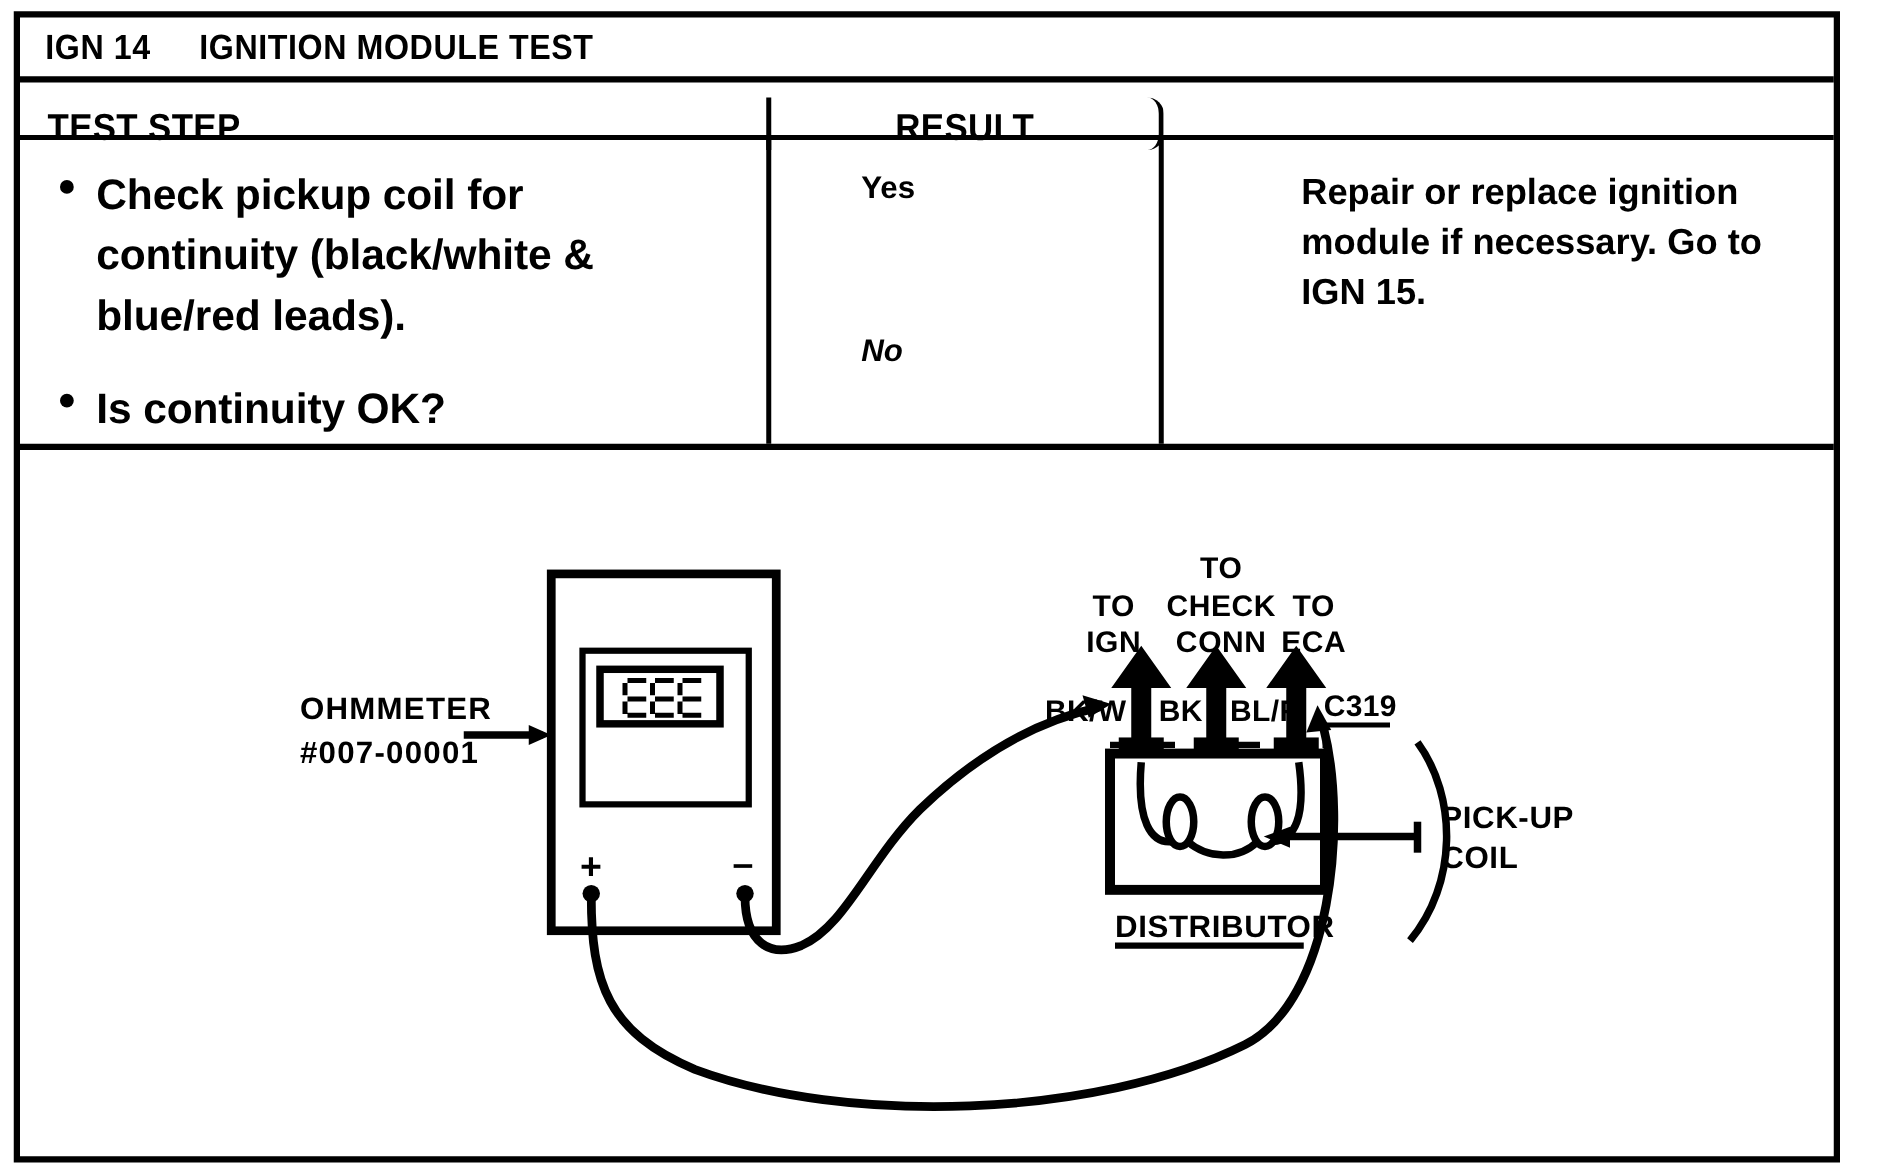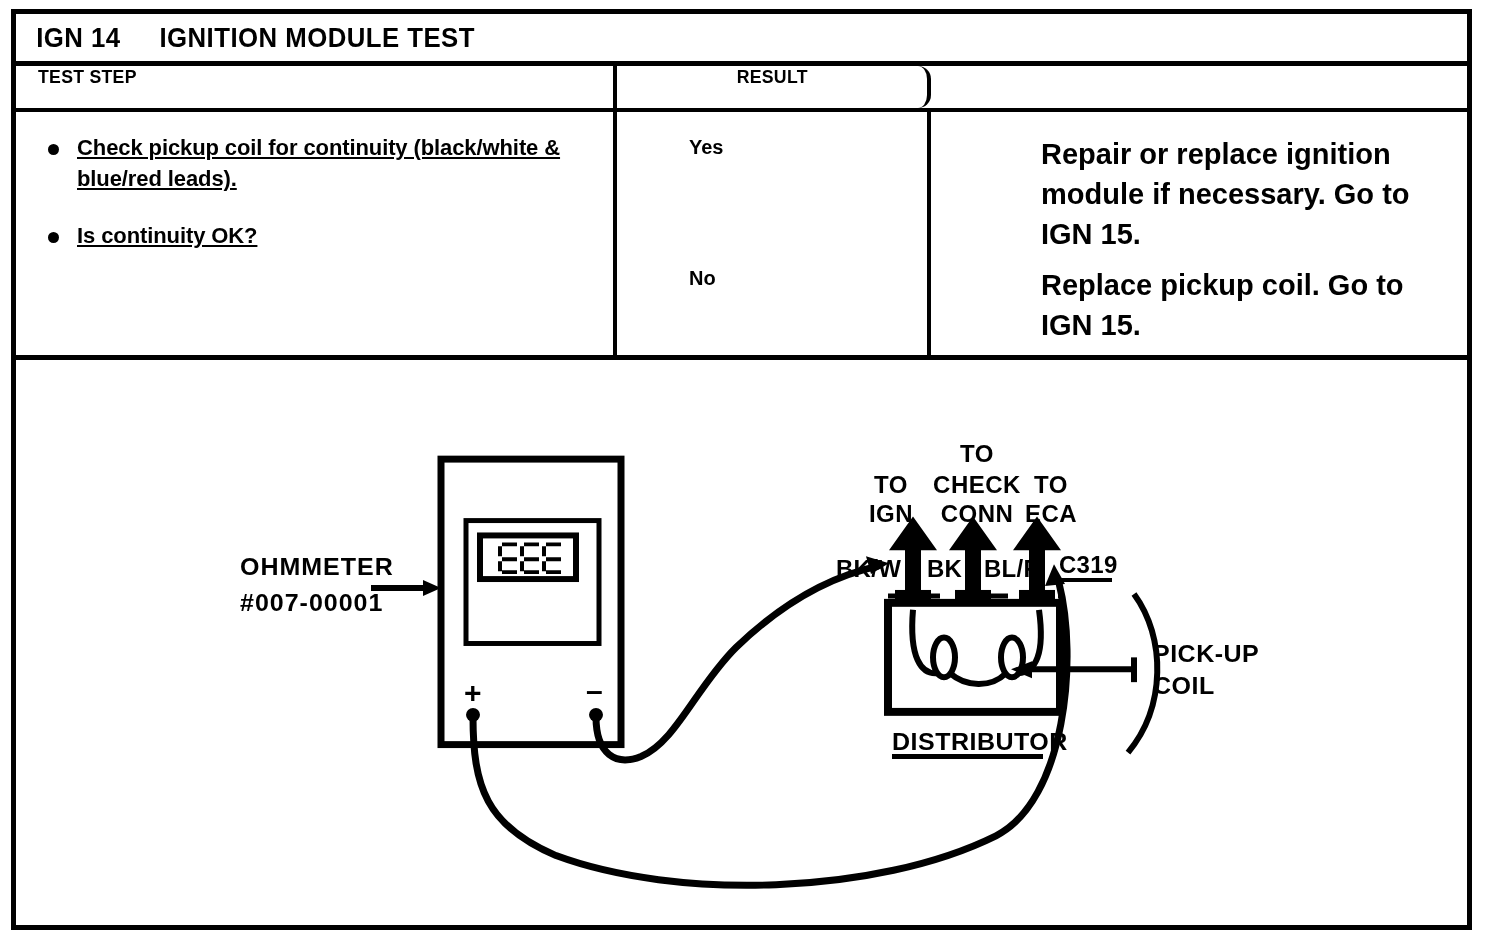--- a/index.html
+++ b/index.html
@@ -58,26 +58,26 @@
     position: absolute;
     left: 0;
     top: 52px;
     width: 100%;
     height: 46px;
     border-bottom: 4px solid #000;
     box-sizing: border-box;
   }
   .hdr-cell {
     position: absolute;
-    top: 0;
+    top: 12px;
     height: 100%;
     display: flex;
-    align-items: flex-start;
-    font-weight: bold;
-    font-size: 19px;
+    align-items: flex-end;
+    font-weight: bold;
+    font-size: 30px;
     letter-spacing: 0.3px;
     box-sizing: border-box;
   }
   .hdr-teststep {
     left: 0; width: 601px;
     padding-left: 22px;
     border-right: 4px solid #000;
     justify-content: flex-start;
   }
   .hdr-result {
@@ -132,34 +132,33 @@
   .bullet-dot {
     width: 11px;
     height: 11px;
     border-radius: 50%;
     background: #000;
     margin: 12px 18px 0 8px;
     flex: 0 0 auto;
   }
   .bullet-text {
     font-weight: bold;
-    font-size: 22px;
+    font-size: 34px;
     line-height: 1.42;
     letter-spacing: -0.1px;
-    text-decoration: underline;
   }
 
   .result-entry {
     position: absolute;
     left: 72px;
     font-weight: bold;
-    font-size: 20px;
+    font-size: 25px;
   }
   .result-entry.r0 { top: 24px; }
-  .result-entry.r1 { top: 155px; }
+  .result-entry.r1 { top: 155px; font-style: italic; }
 
   .action-entry {
     position: absolute;
     left: 110px;
     width: 420px;
     font-weight: bold;
     font-size: 29px;
     line-height: 1.38;
   }
   .action-entry.a0 { top: 22px; }
@@ -218,21 +217,20 @@
         </div>
       </div>
 
       <div class="body-cell cell-result">
         <div class="result-entry r0">Yes</div>
         <div class="result-entry r1">No</div>
       </div>
 
       <div class="body-cell cell-action">
         <div class="action-entry a0">Repair or replace ignition module if necessary. Go to IGN 15.</div>
-        <div class="action-entry a1">Replace pickup coil. Go to IGN 15.</div>
       </div>
 
     </div>
 
     <div class="diagram">
       <svg viewBox="0 0 1451 570" preserveAspectRatio="none">
 
         <rect x="425" y="100" width="180" height="288" fill="none" stroke="#000" stroke-width="7"></rect>
 
         <rect x="450" y="162" width="133" height="124" fill="none" stroke="#000" stroke-width="5"></rect>

